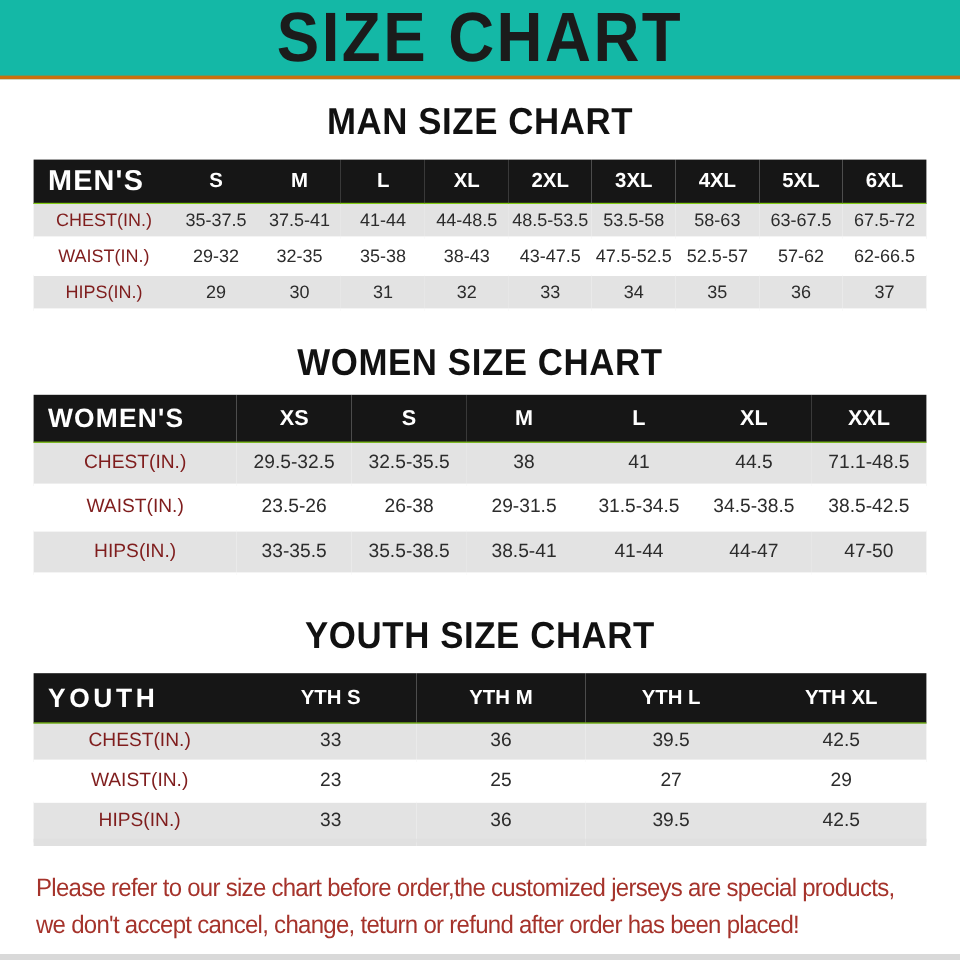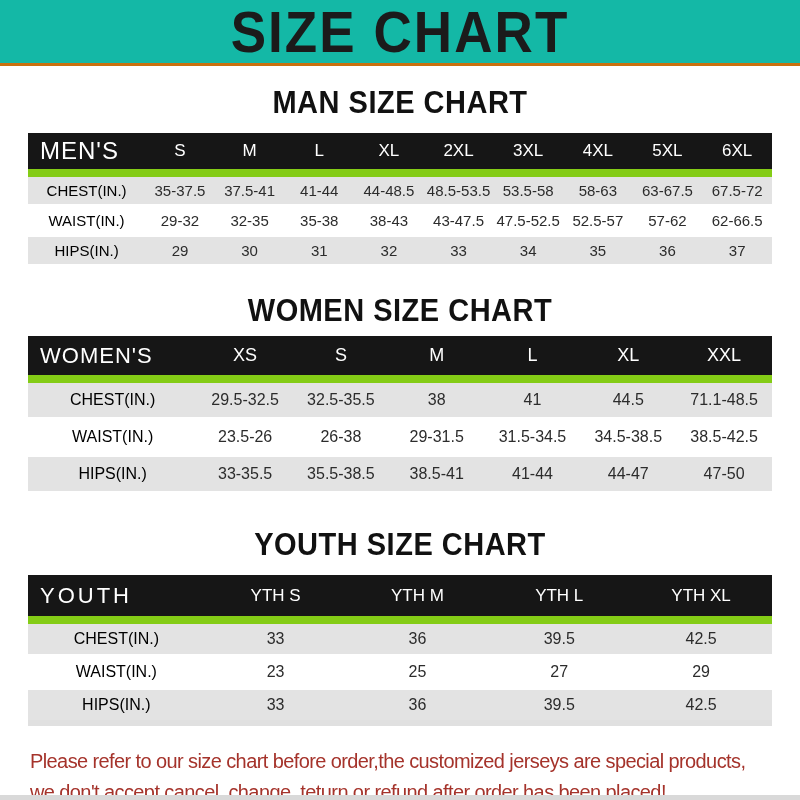--- a/index.html
+++ b/index.html
@@ -54,23 +54,23 @@
     border-collapse: collapse;
     table-layout: fixed;
   }
   .section-man   .size-table { margin-top: 14px; }
   .section-women .size-table { margin-top: 9px;  }
   .section-youth .size-table { margin-top: 14px; }
 
   .size-table thead th {
     background: #161616;
     color: #ffffff;
-    font-weight: normal;
+    font-weight: bold;
     text-align: center;
-    border-bottom: 8px solid #84cc16;
+    border-bottom: 1px solid #84cc16;
   }
   .table-men   thead th { height: 34px; font-size: 17px; }
   .table-women thead th { height: 37px; font-size: 18px; }
   .table-youth thead th { height: 39px; font-size: 17px; }
 
   .size-table thead th:first-child {
     text-align: left;
     padding-left: 12px;
     letter-spacing: 1px;
   }
@@ -88,21 +88,21 @@
     border-bottom: 3px solid #ffffff;
     white-space: nowrap;
   }
   .size-table tbody tr:nth-child(odd) td { background: #E3E3E3; }
   .size-table tbody tr:nth-child(even) td { background: #ffffff; }
 
   .table-men   tbody td { font-size: 15px; padding: 5px 0; }
   .table-women tbody td { font-size: 16px; padding: 8px 0; }
   .table-youth tbody td { font-size: 16px; padding: 6px 0; }
 
-  .size-table tbody td:first-child { font-size: 15px; color: #000000; }
+  .size-table tbody td:first-child { font-size: 15px; color: #7f1d1d; }
   .table-women tbody td:first-child,
   .table-youth tbody td:first-child { font-size: 16px; }
 
   .table-youth { border-bottom: 6px solid #E0E0E0; }
 
   
   .footer-note {
     margin: 20px 0 0 30px;
     width: 745px;
   }

